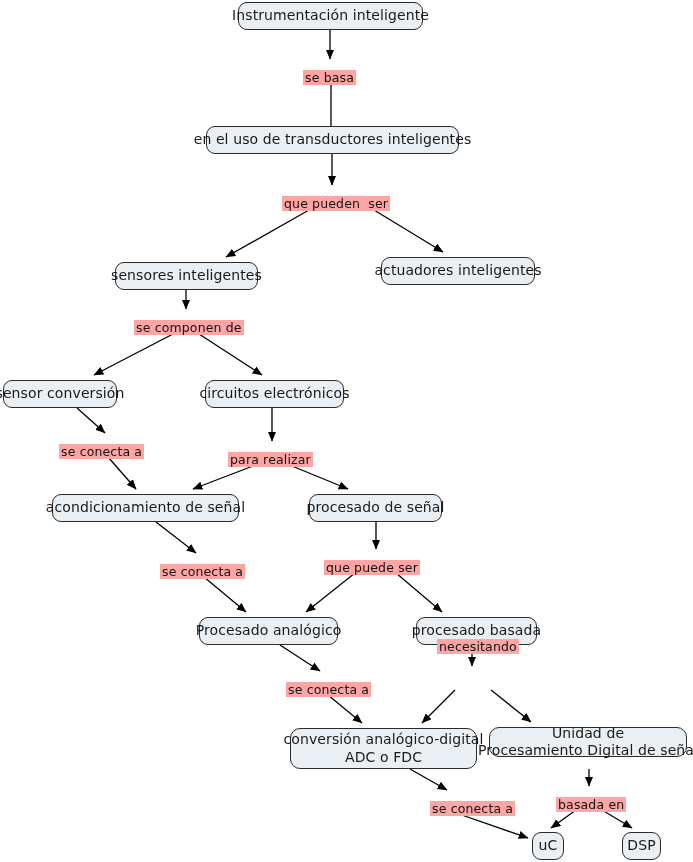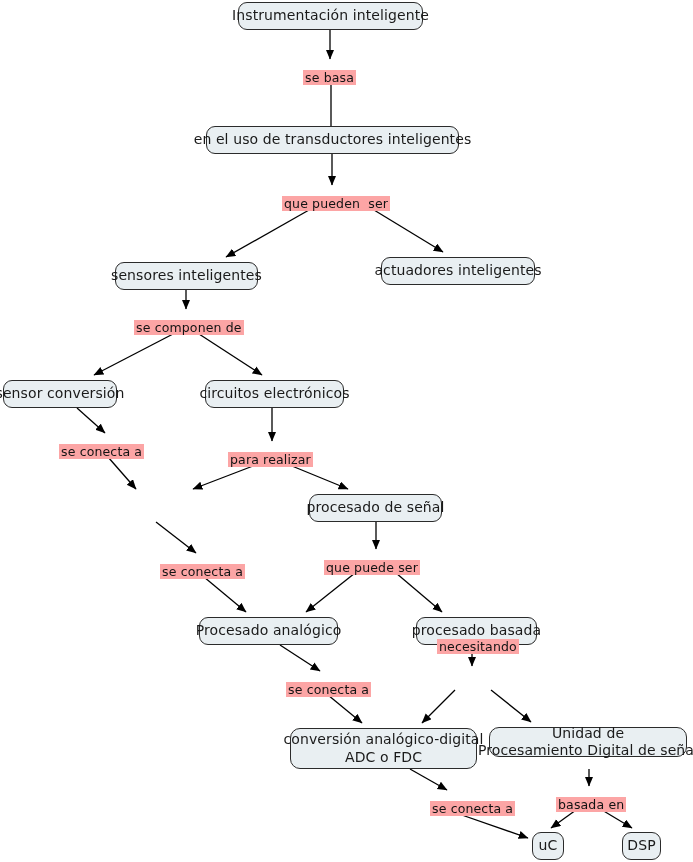--- a/index.html
+++ b/index.html
@@ -128,20 +128,21 @@
   <div class="node" style="left:206px;top:126px;width:253px;height:28px;">en el uso de transductores inteligentes</div>
 
   <div class="node" style="left:115px;top:262px;width:143px;height:28px;">sensores inteligentes</div>
 
   <div class="node" style="left:381px;top:257px;width:154px;height:28px;">actuadores inteligentes</div>
 
   <div class="node" style="left:3px;top:380px;width:114px;height:28px;">sensor conversión</div>
 
   <div class="node" style="left:205px;top:380px;width:139px;height:28px;">circuitos electrónicos</div>
 
+  <div class="node" style="left:52px;top:494px;width:187px;height:28px;">acondicionamiento de señal</div>
 
   <div class="node" style="left:309px;top:494px;width:133px;height:28px;">procesado de señal</div>
 
   <div class="node" style="left:199px;top:617px;width:139px;height:28px;">Procesado analógico</div>
 
   <div class="node" style="left:416px;top:617px;width:121px;height:28px;">procesado basada</div>
 
   <div class="node tall" style="left:290px;top:728px;width:187px;height:41px;">conversión analógico-digital
 ADC o FDC</div>
 

